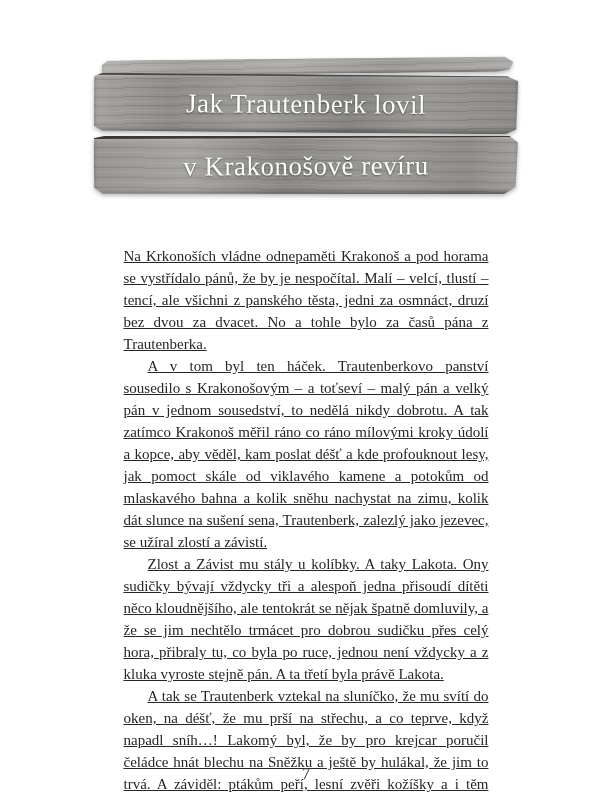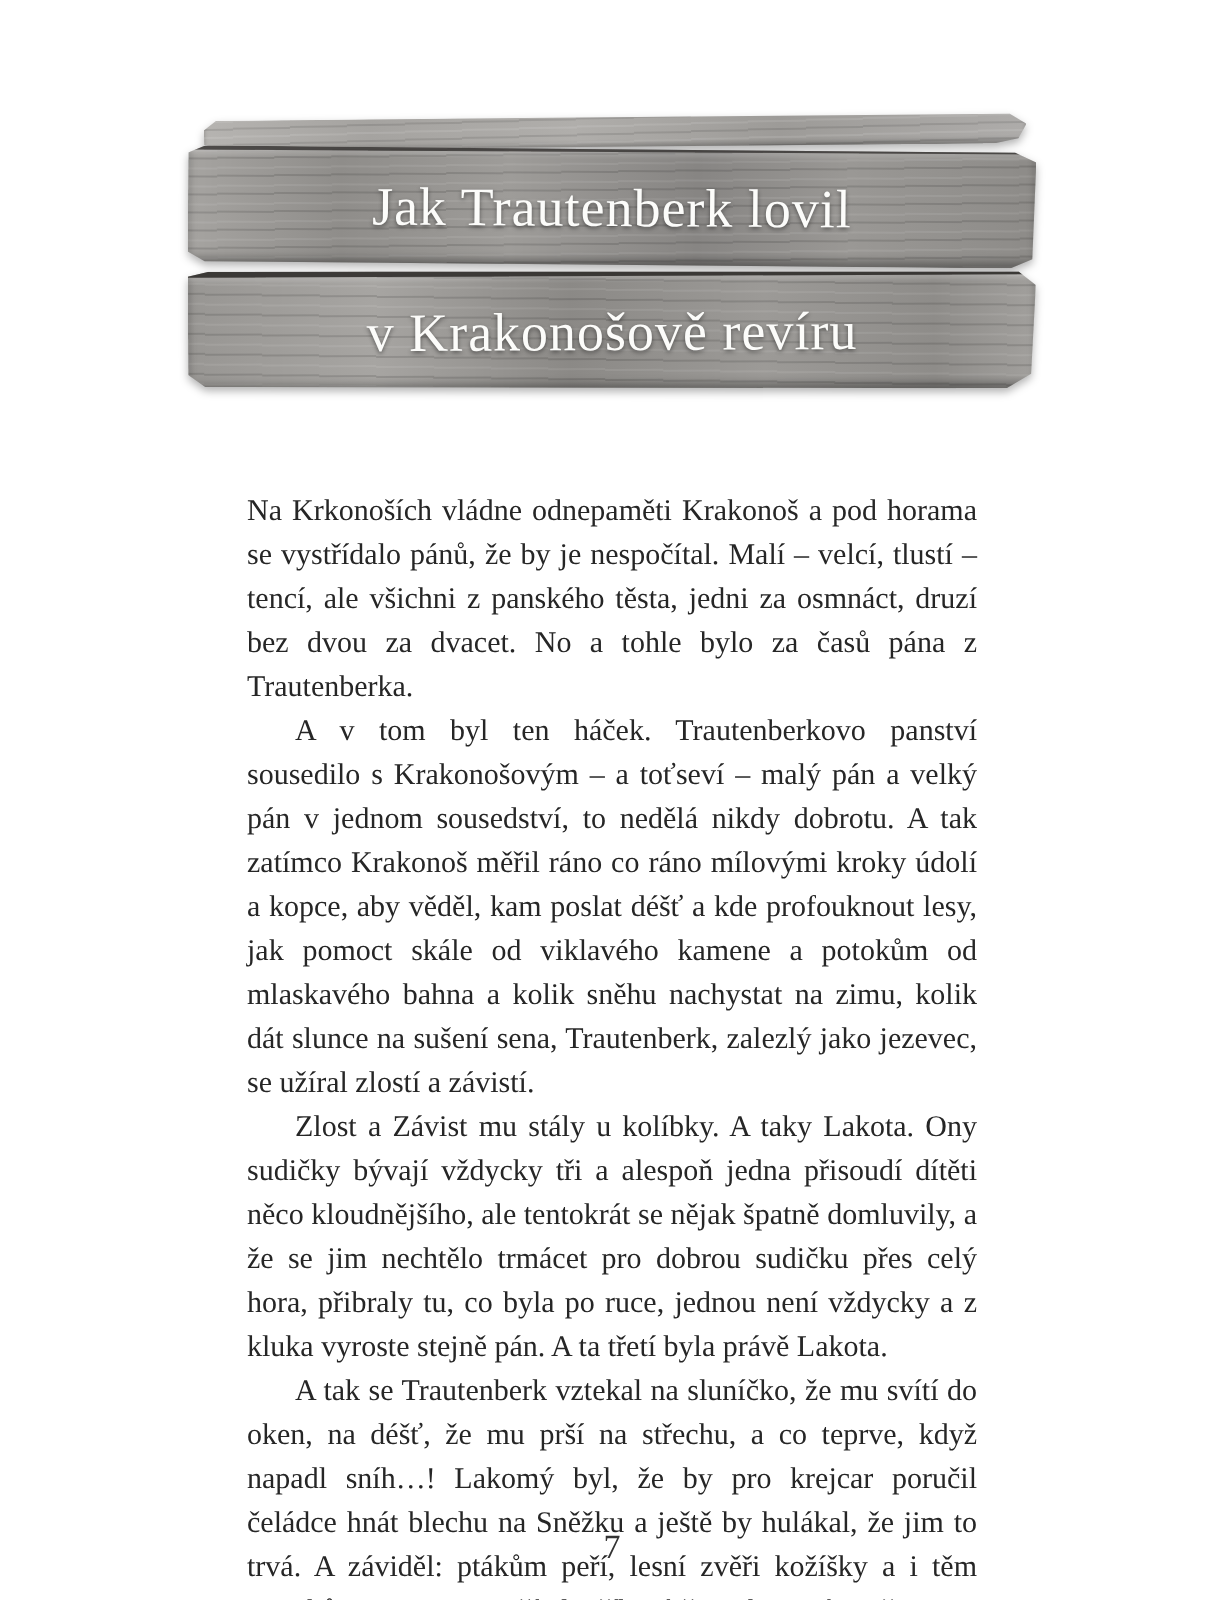--- a/index.html
+++ b/index.html
@@ -72,20 +72,21 @@
   .content {
     margin: 50px 63px 0 63px;
     font-size: 15px;
     line-height: 22px;
     text-align: justify;
     color: #262626;
   }
   .content p {
     margin: 0;
     text-indent: 0;
+    text-decoration: underline;
   }
   .content p + p {
     text-indent: 1.6em;
   }
 
   
   .page-number {
     position: absolute;
     bottom: 16px;
     left: 0;

